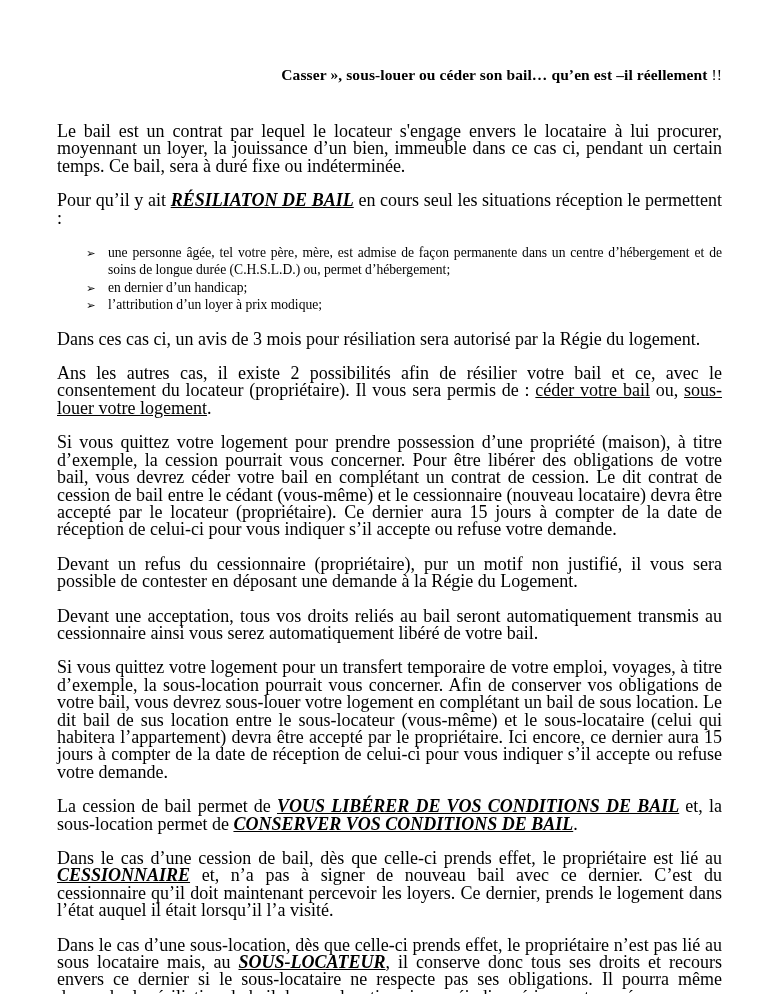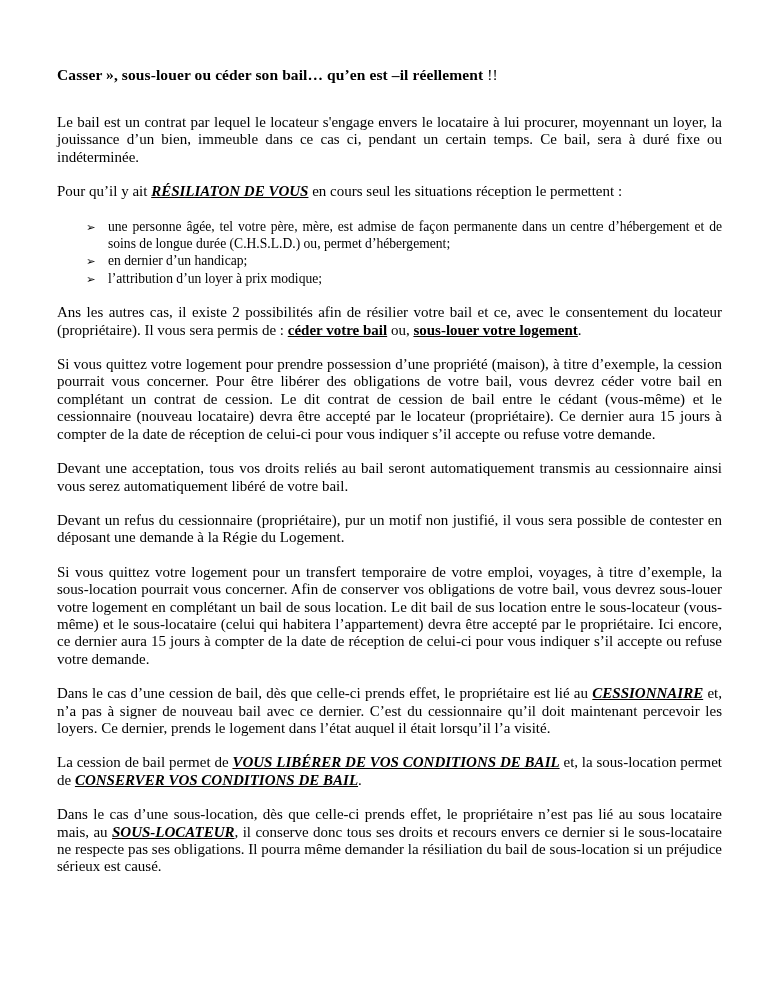--- a/index.html
+++ b/index.html
@@ -16,29 +16,29 @@
   }
   .page {
     box-sizing: border-box;
     width: 768px;
     height: 994px;
     padding: 66px 46px 0 57px;
   }
   .title {
     font-size: 15.5px;
     font-weight: bold;
-    text-align: left;
-    margin: 0 0 30px 0;
+    text-align: right;
+    margin: 0 0 39px 0;
     letter-spacing: 0.1px;
   }
   .title .t-suffix {
     font-weight: normal;
   }
   p.para {
-    font-size: 15px;
+    font-size: 18px;
     line-height: 17.4px;
     text-align: justify;
     margin: 0 0 17px 0;
   }
   ul.bullets {
     list-style: none;
     margin: 0 0 17px 0;
     padding: 0;
   }
   ul.bullets li {
@@ -48,57 +48,58 @@
     line-height: 17.4px;
     text-align: justify;
   }
   ul.bullets .marker {
     position: absolute;
     left: 29px;
     top: 1px;
     font-size: 11.5px;
   }
   .bu {
-    font-weight: bold;
+    font-weight: normal;
     text-decoration: underline;
   }
   .biu {
     font-weight: bold;
     font-style: italic;
     text-decoration: underline;
   }
 </style>
 </head>
 <body>
 
 <div class="page">
 
   <h1 class="title"><span>Casser », sous-louer ou céder son bail… qu’en est –il réellement</span><span class="t-suffix"> !!</span></h1>
 
   <p class="para">Le bail est un contrat par lequel le locateur s'engage envers le locataire à lui procurer, moyennant un loyer, la jouissance d’un bien, immeuble dans ce cas ci, pendant un certain temps.  Ce bail, sera à duré fixe ou indéterminée.</p>
 
-  <p class="para"><span>Pour qu’il y ait </span><span class="biu">RÉSILIATON DE VOUS</span><span> en cours seul les situations réception le permettent :</span></p>
+  <p class="para"><span>Pour qu’il y ait </span><span class="biu">RÉSILIATON DE BAIL</span><span> en cours seul les situations réception le permettent :</span></p>
 
   <ul class="bullets">
     <li><span class="marker">➢</span><span>une personne âgée, tel votre père, mère, est admise de façon permanente dans un centre d’hébergement et de soins de longue durée (C.H.S.L.D.) ou, permet d’hébergement;</span></li>
     <li><span class="marker">➢</span><span>en dernier d’un handicap;</span></li>
     <li><span class="marker">➢</span><span>l’attribution d’un loyer à prix modique;</span></li>
   </ul>
 
+  <p class="para">Dans ces cas ci, un avis de 3 mois pour résiliation sera autorisé par la Régie du logement.</p>
 
   <p class="para"><span>Ans les autres cas, il existe 2 possibilités afin de résilier votre bail et ce, avec le consentement du locateur (propriétaire).  Il vous sera permis de : </span><span class="bu">céder votre bail</span><span> ou, </span><span class="bu">sous-louer votre logement</span><span>.</span></p>
 
   <p class="para">Si vous quittez votre logement pour prendre possession d’une propriété (maison), à titre d’exemple, la cession pourrait vous concerner.  Pour être libérer des obligations de votre bail, vous devrez céder votre bail en complétant un contrat de cession.  Le dit contrat de cession de bail entre le cédant (vous-même) et le cessionnaire (nouveau locataire) devra être accepté par le locateur (propriétaire).  Ce dernier aura 15 jours à compter de la date de réception de celui-ci pour vous indiquer s’il accepte ou refuse votre demande.</p>
 
+  <p class="para">Devant un refus du cessionnaire (propriétaire), pur un motif non justifié, il vous sera possible de contester en déposant une demande à la Régie du Logement.</p>
+
   <p class="para">Devant une acceptation, tous vos droits reliés au bail seront automatiquement transmis au cessionnaire ainsi vous serez automatiquement libéré de votre bail.</p>
-
-  <p class="para">Devant un refus du cessionnaire (propriétaire), pur un motif non justifié, il vous sera possible de contester en déposant une demande à la Régie du Logement.</p>
 
   <p class="para">Si vous quittez votre logement pour un transfert temporaire de votre emploi, voyages, à titre d’exemple, la sous-location pourrait vous concerner.  Afin de conserver vos obligations de votre bail, vous devrez sous-louer votre logement en complétant un bail de sous location.  Le dit bail de sus location entre le sous-locateur (vous-même) et le sous-locataire (celui qui habitera l’appartement) devra être accepté par le propriétaire.  Ici encore, ce dernier aura 15 jours à compter de la date de réception de celui-ci pour vous indiquer s’il accepte ou refuse votre demande.</p>
 
+  <p class="para"><span>La cession de bail permet de </span><span class="biu">VOUS LIBÉRER DE VOS CONDITIONS DE BAIL</span><span> et, la sous-location permet de </span><span class="biu">CONSERVER VOS CONDITIONS DE BAIL</span><span>.</span></p>
+
   <p class="para"><span>Dans le cas d’une cession de bail, dès que celle-ci prends effet, le propriétaire est lié au </span><span class="biu">CESSIONNAIRE</span><span> et, n’a pas à signer de nouveau bail avec ce dernier.  C’est du cessionnaire qu’il doit maintenant percevoir les loyers.  Ce dernier, prends le logement dans l’état auquel il était lorsqu’il l’a visité.</span></p>
-
-  <p class="para"><span>La cession de bail permet de </span><span class="biu">VOUS LIBÉRER DE VOS CONDITIONS DE BAIL</span><span> et, la sous-location permet de </span><span class="biu">CONSERVER VOS CONDITIONS DE BAIL</span><span>.</span></p>
 
   <p class="para"><span>Dans le cas d’une sous-location, dès que celle-ci prends effet, le propriétaire n’est pas lié au sous locataire mais, au </span><span class="biu">SOUS-LOCATEUR</span><span>, il conserve donc tous ses droits et recours envers ce dernier si le sous-locataire ne respecte pas ses obligations.  Il pourra même demander la résiliation du bail de sous-location si un préjudice sérieux est causé.</span></p>
 
 
 </div>
 
 </body></html>

